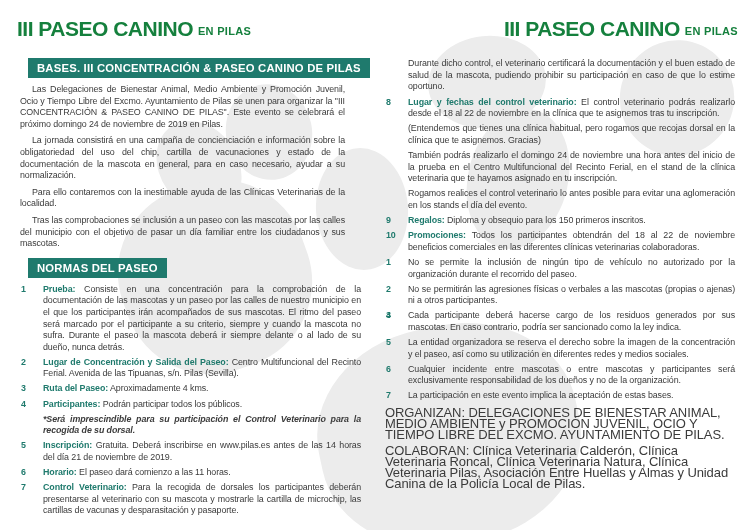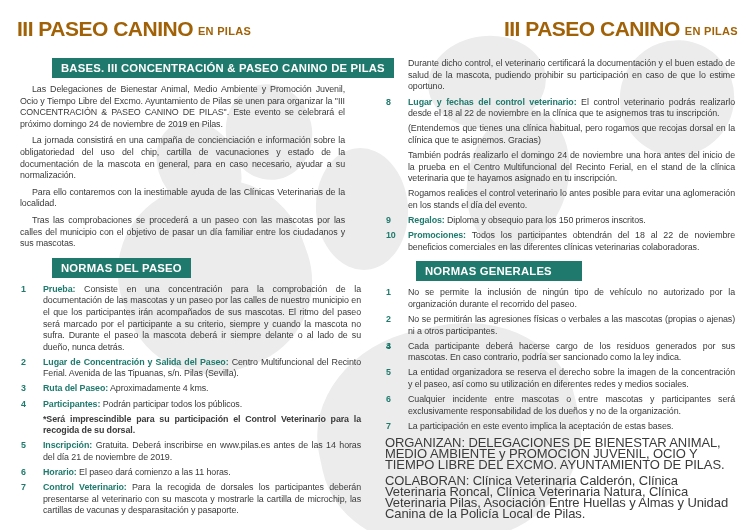--- a/index.html
+++ b/index.html
@@ -14,45 +14,45 @@
   .wm{position:absolute;background:#ececec;border-radius:50%;z-index:0;}
   .wm.a1{left:160px;top:118px;width:78px;height:98px;transform:rotate(-35deg);}
   .wm.a2{left:226px;top:84px;width:86px;height:96px;transform:rotate(-12deg);}
   .wm.a3{left:316px;top:148px;width:92px;height:122px;transform:rotate(-4deg);}
   .wm.apad{left:120px;top:182px;width:190px;height:190px;transform:rotate(-20deg);border-radius:46%;}
   .wm.b1{left:428px;top:36px;width:118px;height:92px;transform:rotate(-6deg);}
   .wm.b2{left:468px;top:108px;width:100px;height:142px;transform:rotate(14deg);}
   .wm.b3{left:620px;top:40px;width:114px;height:116px;transform:rotate(26deg);}
   .wm.bpad{left:318px;top:326px;width:262px;height:218px;transform:rotate(-12deg);border-radius:46%;}
   
-  .logo{position:absolute;top:18px;display:flex;align-items:flex-end;z-index:2;color:#a16207;white-space:nowrap;}
+  .logo{position:absolute;top:18px;display:flex;align-items:flex-end;z-index:2;color:#15803d;white-space:nowrap;}
   .logo .t{font-size:21px;font-weight:bold;letter-spacing:-0.5px;line-height:22px;}
   .logo .s{font-size:11px;font-weight:bold;margin-left:5px;padding-bottom:3px;letter-spacing:0.3px;text-align:center;}
   .logo.left{left:17px;}
   .logo.right{right:12px;}
   
   .col{position:absolute;top:58px;z-index:1;font-size:8.9px;line-height:11.6px;letter-spacing:-0.1px;text-align:justify;}
   .col.left{left:20px;width:341px;}
   .col.right{left:385px;width:350px;}
   
-  .hdr{display:flex;align-items:flex-start;height:20px;margin-bottom:6px;gap:24px;}
+  .hdr{display:flex;align-items:flex-start;height:20px;margin-bottom:6px;}
   .hdr .accent{background:#ee5a21;width:24px;flex:none;margin-right:4px;}
   .hdr .bar{background:#1f7a6d;color:#ffffff;font-weight:bold;font-size:11.3px;line-height:20px;letter-spacing:0.2px;padding:0 9px;white-space:nowrap;}
   .hdr.bleed{margin-left:-20px;}
   .hdr.bleed-r{margin-left:-12px;}
   .hdr.bleed-r .accent{width:15px;}
   .hdr .bar.grow{flex:1;}
   .hdr .bar.wide{padding-right:30px;}
   
   p.body{margin:0 16px 5px 0;text-indent:12px;}
   .item{position:relative;padding-left:23px;margin-bottom:3.5px;}
   .item .num{position:absolute;left:1px;top:0;width:19px;font-weight:bold;color:#1f7a6d;text-align:left;}
   .lbl{font-weight:bold;color:#1f7a6d;margin-top:37px;}
   .sub{padding-left:23px;margin:3.5px 0;}
-  .sub.note{font-weight:bold;color:#3b3b3b;}
+  .sub.note{font-weight:bold;color:#3b3b3b;font-style:italic;}
   .cont{padding-left:23px;margin-bottom:4px;}
   .gap-top{margin-top:8px;}
   
   .footer p{margin:5px 0 0 0;font-size:13px;line-height:11px;text-align:left;text-indent:0;letter-spacing:-0.1px;}
 </style>
 </head>
 <body>
 
 <div>
   <div class="wm a1"></div>
@@ -77,21 +77,21 @@
 <div class="col left">
 
   <div class="hdr bleed">
     <div class="accent"></div>
     <div class="bar grow">BASES. III CONCENTRACIÓN &amp; PASEO CANINO DE PILAS</div>
   </div>
 
   <p class="body">Las Delegaciones de Bienestar Animal, Medio Ambiente y Promoción Juvenil, Ocio y Tiempo Libre del Excmo. Ayuntamiento de Pilas se unen para organizar la "III CONCENTRACIÓN &amp; PASEO CANINO DE PILAS". Este evento se celebrará el próximo domingo 24 de noviembre de 2019 en Pilas.</p>
   <p class="body">La jornada consistirá en una campaña de concienciación e información sobre la obligatoriedad del uso del chip, cartilla de vacunaciones y estado de la documentación de la mascota en general, para en caso necesario, ayudar a su normalización.</p>
   <p class="body">Para ello contaremos con la inestimable ayuda de las Clínicas Veterinarias de la localidad.</p>
-  <p class="body">Tras las comprobaciones se procederá a un paseo con las mascotas por las calles del municipio con el objetivo de pasar un día familiar entre los ciudadanos y sus mascotas.</p>
+  <p class="body">Tras las comprobaciones se inclusión a un paseo con las mascotas por las calles del municipio con el objetivo de pasar un día familiar entre los ciudadanos y sus mascotas.</p>
 
   <div class="hdr bleed gap-top">
     <div class="accent"></div>
     <div class="bar">NORMAS DEL PASEO</div>
   </div>
 
   <div class="item">
     <span class="num">1</span>
     <span class="lbl">Prueba:</span> <span>Consiste en una concentración para la comprobación de la documentación de las mascotas y un paseo por las calles de nuestro municipio en el que los participantes irán acompañados de sus mascotas. El ritmo del paseo será marcado por el participante a su criterio, siempre y cuando la mascota no sufra. Durante el paseo la mascota deberá ir siempre delante o al lado de su dueño, nunca detrás.</span>
   </div>
@@ -136,24 +136,20 @@
 
   <div class="item">
     <span class="num">9</span>
     <span class="lbl">Regalos:</span> <span>Diploma y obsequio para los 150 primeros inscritos.</span>
   </div>
   <div class="item">
     <span class="num">10</span>
     <span class="lbl">Promociones:</span> <span>Todos los participantes obtendrán del 18 al 22 de noviembre beneficios comerciales en las diferentes clínicas veterinarias colaboradoras.</span>
   </div>
 
-  <div class="hdr bleed-r gap-top">
-    <div class="accent"></div>
-    <div class="bar wide">NORMAS GENERALES</div>
-  </div>
 
   <div class="item">
     <span class="num">1</span>
     <span>No se permite la inclusión de ningún tipo de vehículo no autorizado por la organización durante el recorrido del paseo.</span>
   </div>
   <div class="item">
     <span class="num">2</span>
     <span>No se permitirán las agresiones físicas o verbales a las mascotas (propias o ajenas) ni a otros participantes.</span>
   </div>
   <div class="item">

